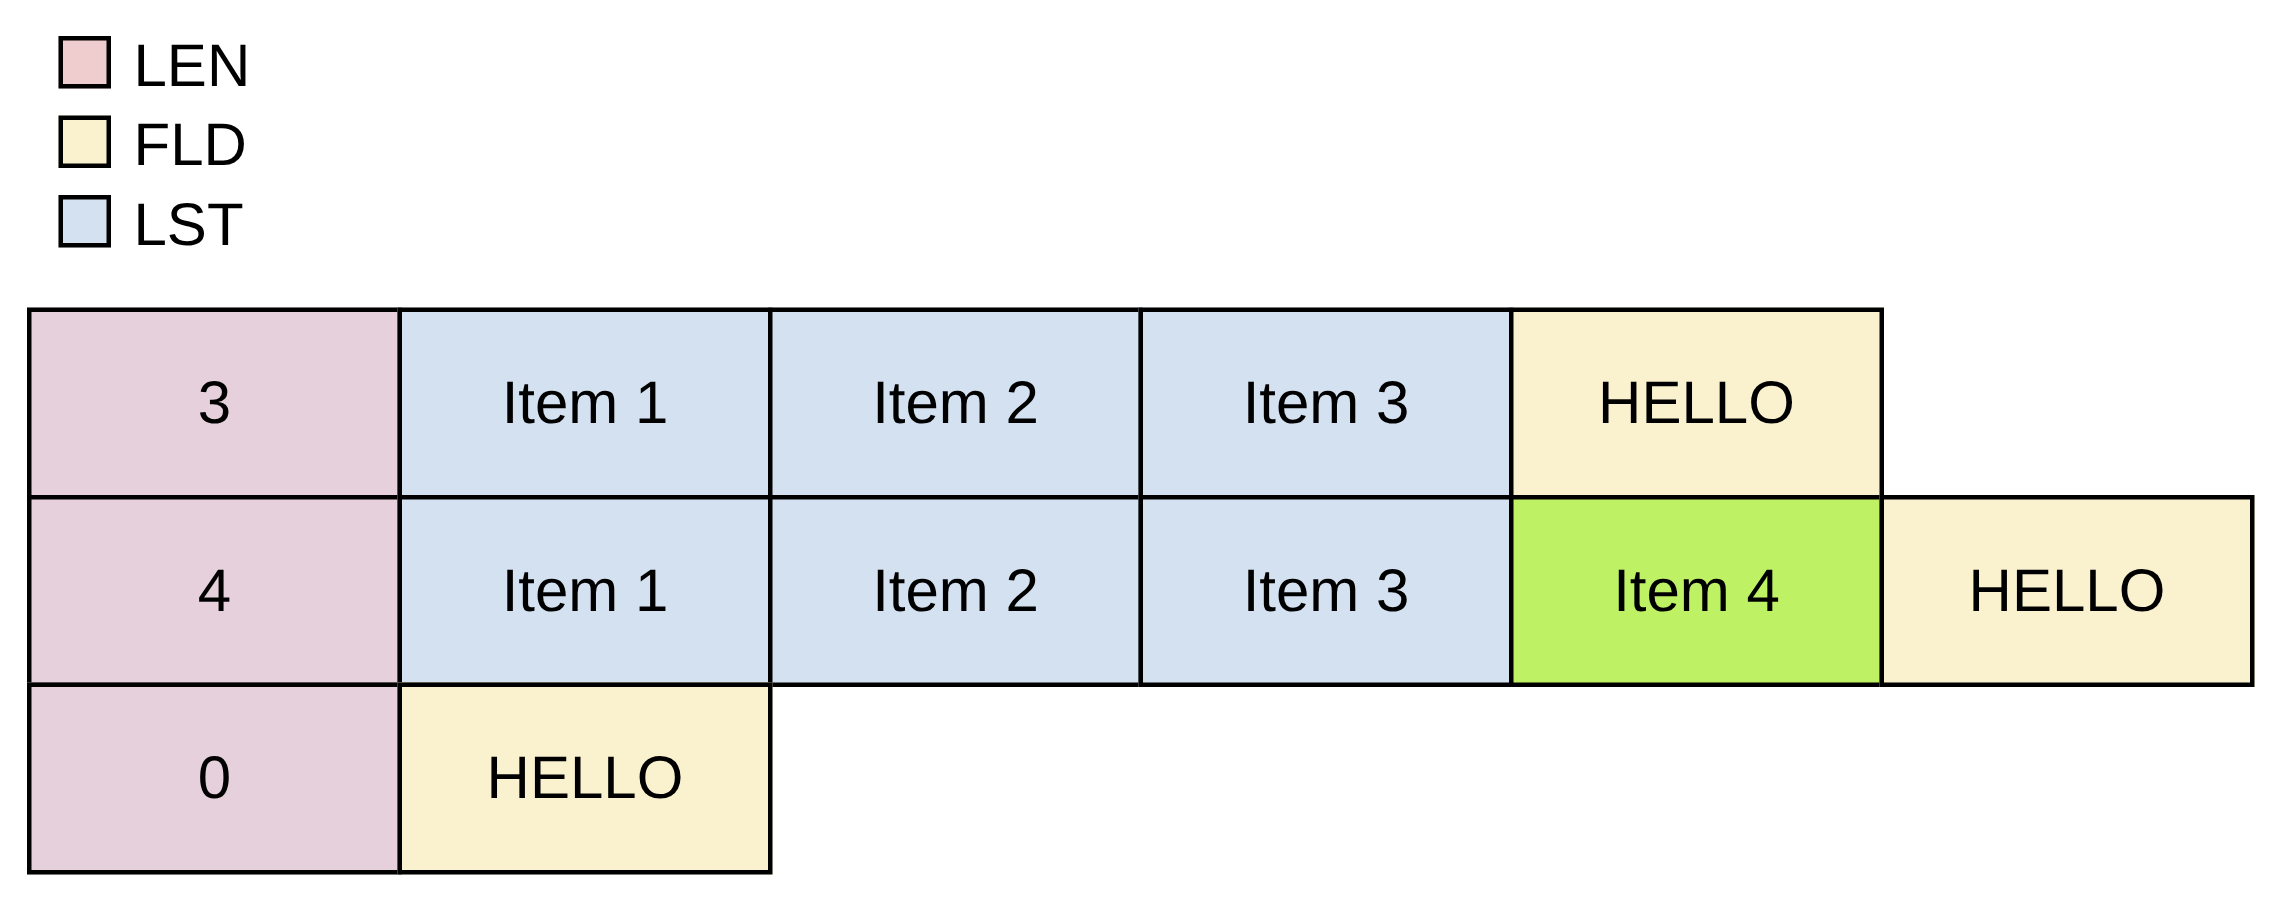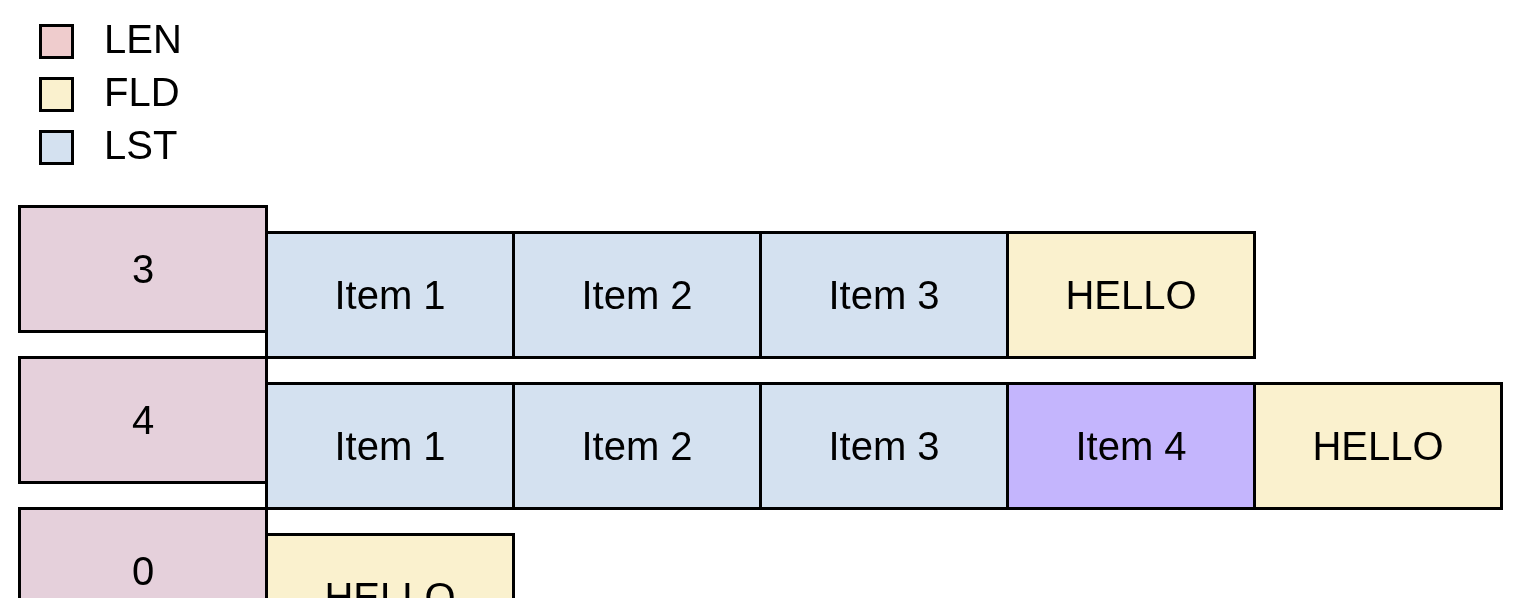--- a/index.html
+++ b/index.html
@@ -18,22 +18,22 @@
   .legend {
     position: absolute;
     left: 39px;
     top: 24px;
     display: flex;
     flex-direction: column;
     gap: 18px;
   }
   .legend-item {
     display: flex;
-    align-items: flex-end;
-    gap: 30px;
+    align-items: flex-start;
+    gap: 15px;
     height: 35px;
   }
   .swatch {
     width: 35px;
     height: 35px;
     border: 3px solid #000000;
     box-sizing: border-box;
     flex: 0 0 auto;
   }
   .legend-label {
@@ -60,21 +60,20 @@
     display: flex;
     align-items: center;
     justify-content: center;
     font-size: 40px;
     line-height: 1;
     white-space: nowrap;
     flex: 0 0 auto;
   }
   .cell + .cell {
     margin-left: -3px;
-    margin-top: 26px;
   }
 </style>
 </head>
 <body>
 
 <div class="legend">
     <div class="legend-item">
       <span class="swatch" style="background-color: rgb(239, 204, 205);"></span>
       <span class="legend-label">LEN</span>
     </div>
@@ -94,20 +93,20 @@
       <div class="cell" style="background-color: rgb(212, 225, 240); border-color: rgb(0, 0, 0); color: rgb(0, 0, 0);">Item 1</div>
       <div class="cell" style="background-color: rgb(212, 225, 240); border-color: rgb(0, 0, 0); color: rgb(0, 0, 0);">Item 2</div>
       <div class="cell" style="background-color: rgb(212, 225, 240); border-color: rgb(0, 0, 0); color: rgb(0, 0, 0);">Item 3</div>
       <div class="cell" style="background-color: rgb(250, 241, 206); border-color: rgb(0, 0, 0); color: rgb(0, 0, 0);">HELLO</div>
     </div>
     <div class="row">
       <div class="cell" style="background-color: rgb(229, 208, 219); border-color: rgb(0, 0, 0); color: rgb(0, 0, 0);">4</div>
       <div class="cell" style="background-color: rgb(212, 225, 240); border-color: rgb(0, 0, 0); color: rgb(0, 0, 0);">Item 1</div>
       <div class="cell" style="background-color: rgb(212, 225, 240); border-color: rgb(0, 0, 0); color: rgb(0, 0, 0);">Item 2</div>
       <div class="cell" style="background-color: rgb(212, 225, 240); border-color: rgb(0, 0, 0); color: rgb(0, 0, 0);">Item 3</div>
-      <div class="cell" style="background-color: #c4b5fd; border-color: rgb(0, 0, 0); color: rgb(0, 0, 0);">Item 4</div>
+      <div class="cell" style="background-color: #bef264; border-color: rgb(0, 0, 0); color: rgb(0, 0, 0);">Item 4</div>
       <div class="cell" style="background-color: rgb(250, 241, 206); border-color: rgb(0, 0, 0); color: rgb(0, 0, 0);">HELLO</div>
     </div>
     <div class="row">
       <div class="cell" style="background-color: rgb(229, 208, 219); border-color: rgb(0, 0, 0); color: rgb(0, 0, 0);">0</div>
       <div class="cell" style="background-color: rgb(250, 241, 206); border-color: rgb(0, 0, 0); color: rgb(0, 0, 0);">HELLO</div>
     </div>
   </div>
 
 </body></html>

